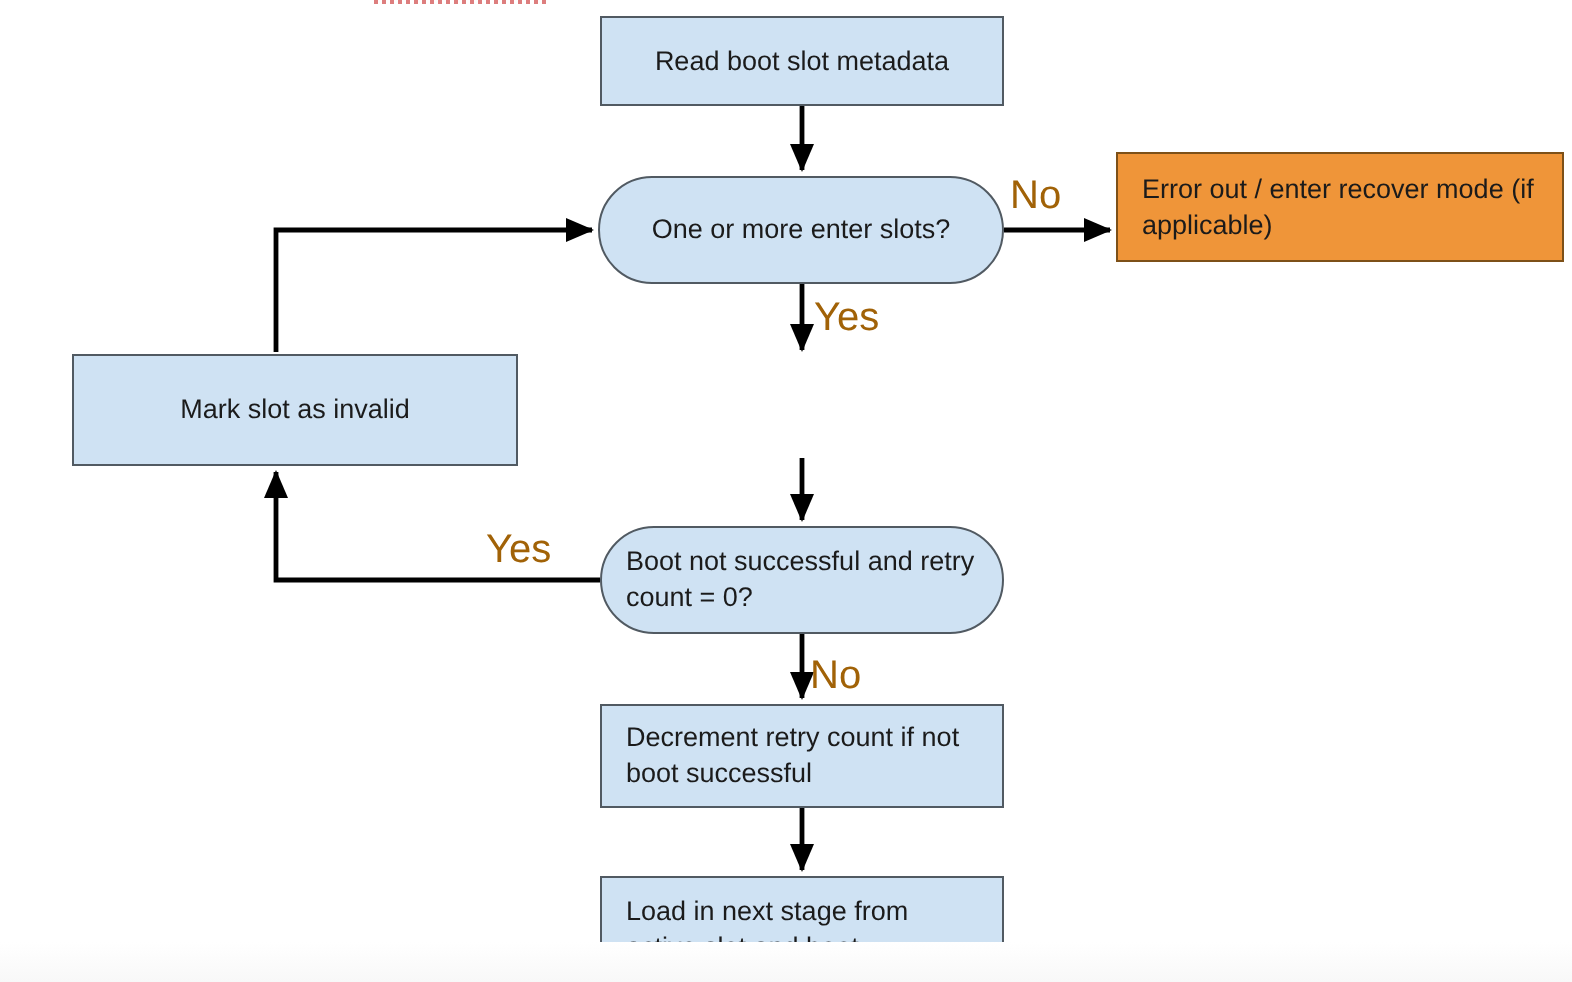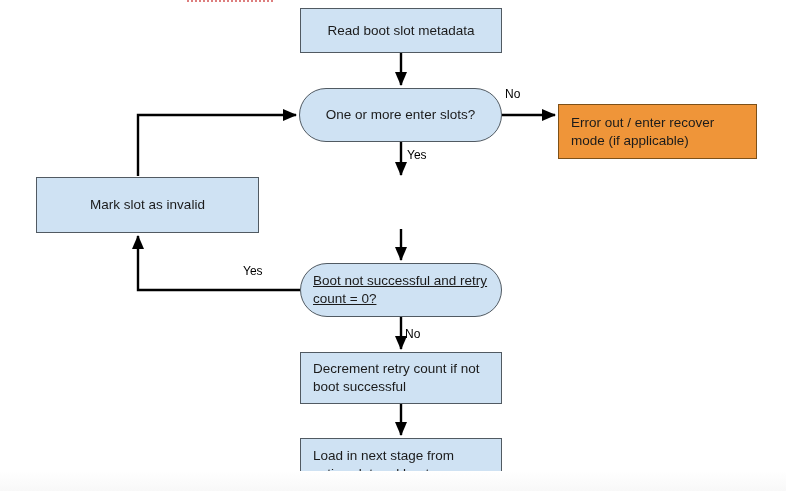--- a/index.html
+++ b/index.html
@@ -30,44 +30,44 @@
     border: 1.6px solid var(--node-border, #515a62);
     padding: 2px 12px;
   }
   .node.decision { border-radius: 28px; }
   .node.error {
     background: var(--error-fill, #ef9539);
     border: 1.6px solid var(--error-border, #7d5018);
   }
   .edge-label {
     position: absolute;
-    font-size: 12px;
-    color: #000000;
+    font-size: 20px;
+    color: #a16207;
     white-space: nowrap;
   }
   .red-dots {
     position: absolute;
     left: 187px; top: 0;
     width: 86px; height: 0;
     border-top: 2px dotted var(--dots-color, #dd7e7e);
   }
   .bottom-shade {
     position: absolute;
     left: 0; bottom: 0;
     width: 786px; height: 20px;
     background: linear-gradient(#ffffff, #f8f8f8);
   }
 
   
   #n-read      { left: 300px; top: 8px;   width: 202px; height: 45px; }
   #n-valid     { left: 299px; top: 88px;  width: 203px; height: 54px; }
-  #n-error     { left: 558px; top: 104px;  width: 199px; height: 55px; }
+  #n-error     { left: 558px; top: 76px;  width: 224px; height: 55px; }
   #n-choose    { left: 300px; top: 178px; width: 202px; height: 51px; }
   #n-mark      { left: 36px;  top: 177px; width: 223px; height: 56px; }
-  #n-bootcheck { left: 300px; top: 263px; width: 202px; height: 54px; text-decoration: underline; }
+  #n-bootcheck { left: 300px; top: 263px; width: 202px; height: 54px; }
   #n-decrement { left: 300px; top: 352px; width: 202px; height: 52px; }
   #n-load      { left: 300px; top: 438px; width: 202px; height: 53px; }
 
   #lbl-no-top     { left: 505px; top: 87px;  }
   #lbl-yes-mid    { left: 407px; top: 148px; }
   #lbl-yes-left   { left: 243px; top: 264px; }
   #lbl-no-bottom  { left: 405px; top: 327px; }
 </style>
 </head>
 <body>

